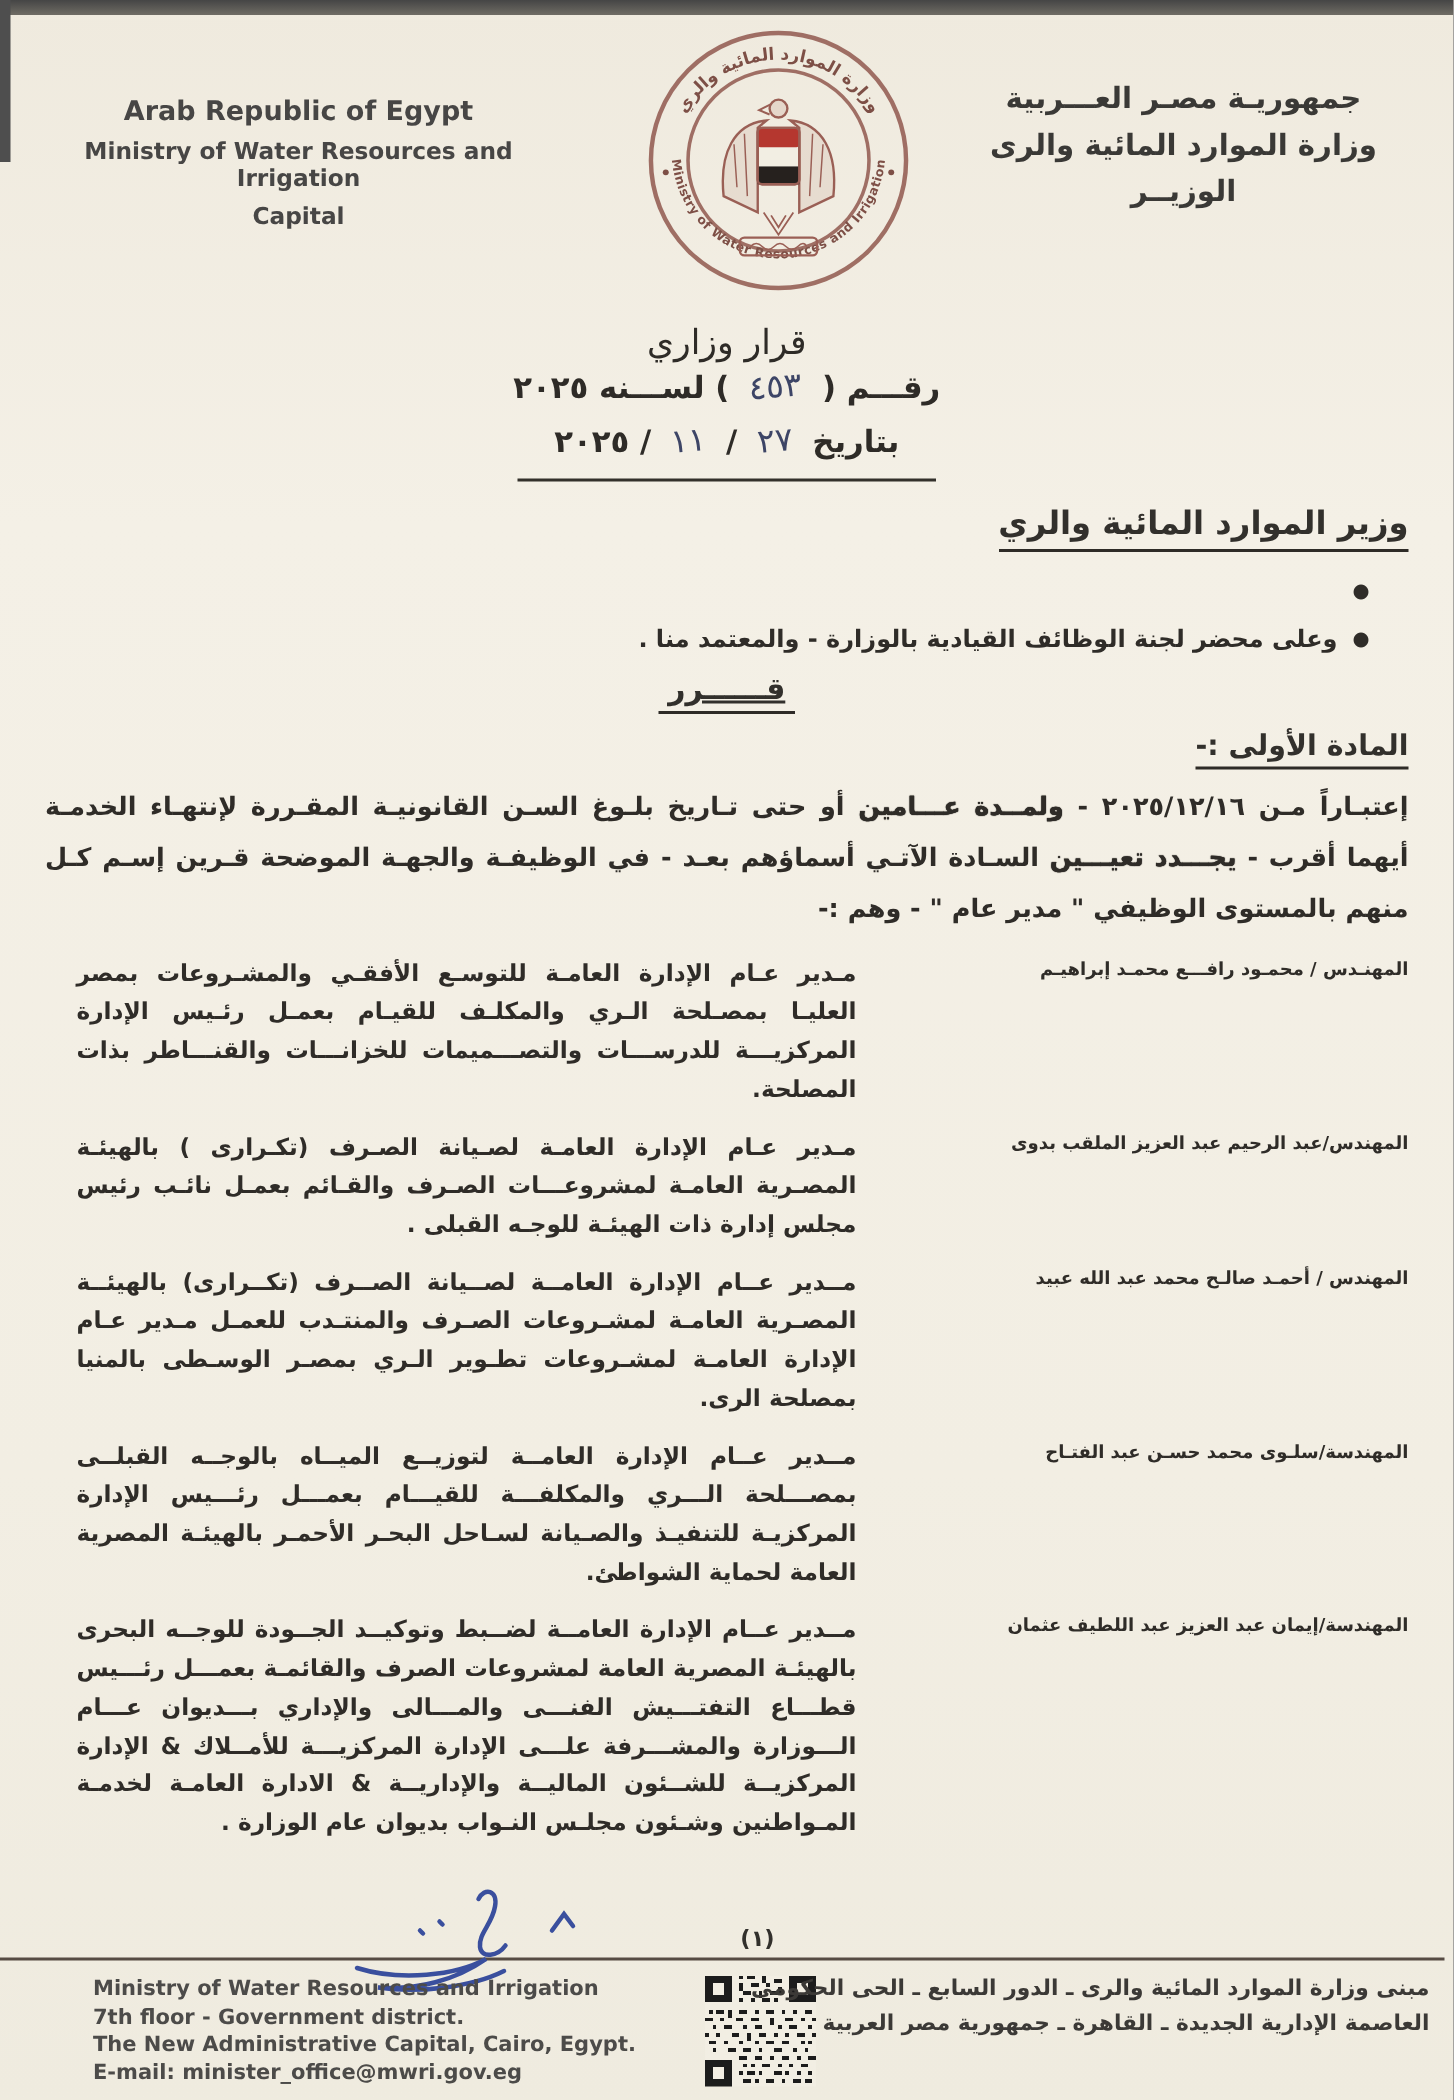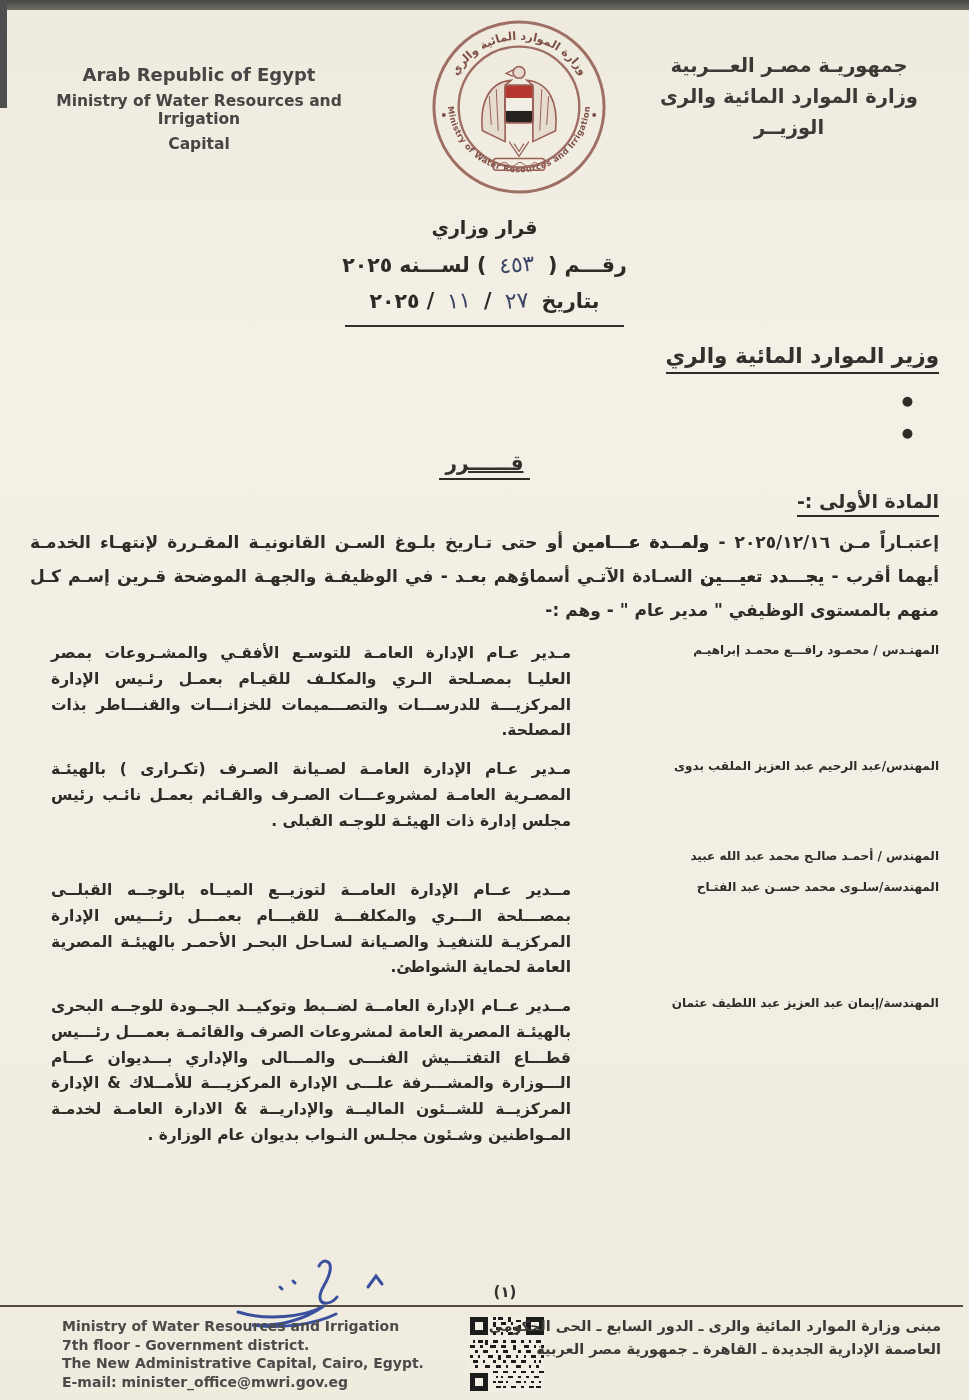--- a/index.html
+++ b/index.html
@@ -17,21 +17,21 @@
   .header-row{display:flex;justify-content:space-between;align-items:flex-start;height:152px;}
   .hdr-en{width:338px;text-align:center;color:#474645;margin-top:14px;}
   .hdr-en .l1{font-size:18px;font-weight:bold;margin-bottom:7px;}
   .hdr-en .l2{font-size:15.5px;font-weight:bold;margin-bottom:7px;}
   .hdr-en .l3{font-size:15.5px;font-weight:bold;}
   .hdr-ar{width:300px;text-align:center;font-weight:bold;font-size:19.5px;line-height:1.6;color:#3a3936;margin-top:0;}
   .seal{position:absolute;left:430px;top:18px;width:178px;height:178px;}
 
   
   .title-block{width:420px;margin:14px auto 0 auto;text-align:center;}
-  .t-main{font-size:19px;font-weight:bold;color:#2e2b27;margin-bottom:10px;}
+  .t-main{font-size:23px;font-weight:normal;color:#2e2b27;}
   .t-num,.t-date{font-size:20.5px;font-weight:bold;color:#2e2b27;line-height:1.55;}
   .t-date{display:table;margin:2px auto 0 auto;padding:0 24px 7px 24px;border-bottom:2px solid #33302b;}
   .hand{display:inline-block;font-size:22px;font-weight:normal;color:#3d4566;transform:rotate(-5deg);padding:0 6px;letter-spacing:1px;}
 
   .minister-h{text-align:right;margin-top:16px;}
   .minister-h span{display:inline-block;font-size:21.5px;font-weight:bold;border-bottom:2.5px solid #2e2b27;padding-bottom:4px;}
 
   .bullets{margin-top:14px;padding-right:26px;}
   .bullet{display:flex;flex-direction:row;gap:10px;font-size:16px;font-weight:bold;line-height:1.5;margin-bottom:9px;color:#2f2c28;}
   .bmark{font-size:13px;margin-top:3px;}
@@ -48,21 +48,21 @@
   .appts{margin-top:14px;}
   .appt-row{display:flex;flex-direction:row;gap:22px;margin-bottom:13px;}
   .appt-name{width:346px;font-size:12px;font-weight:bold;line-height:1.5;text-align:right;color:#2f2c28;}
   .appt-pos{width:520px;font-size:15.5px;font-weight:bold;line-height:1.66;text-align:justify;color:#2f2c28;}
 
   
   .footer-line{position:absolute;top:1305px;left:0;width:963px;border-top:2px solid #564b43;}
   .page-num{position:absolute;top:1283px;left:468px;width:74px;text-align:center;font-size:15px;font-weight:bold;}
   .signature{position:absolute;left:222px;top:1250px;}
   .footer-en{position:absolute;left:62px;top:1317px;font-size:14px;font-weight:bold;line-height:1.33;color:#4c4b49;}
-  .footer-ar{position:absolute;right:28px;top:1315px;text-align:right;font-size:14.5px;font-weight:bold;line-height:1.6;color:#3b3936;}
+  .footer-ar{position:absolute;right:16px;top:1315px;text-align:right;font-size:14.5px;font-weight:bold;line-height:1.6;color:#3b3936;}
   .qr{position:absolute;left:470px;top:1317px;}
 </style>
 </head>
 <body>
 
 <div class="page">
   <div class="scan-top"></div>
   <div class="scan-left"></div>
 
   <svg class="seal" viewBox="-90 -90 180 180">
@@ -127,20 +127,21 @@
     <div class="minister-h">
       <span dir="rtl">وزير الموارد المائية والري</span>
     </div>
 
     <div class="bullets">
       <div class="bullet" dir="rtl">
         <span class="bmark">●</span>
       </div>
       <div class="bullet" dir="rtl">
         <span class="bmark">●</span>
+        <span>وعلى محضر لجنة الوظائف القيادية بالوزارة - والمعتمد منا .</span>
       </div>
     </div>
 
     <div class="qarrar">
       <span dir="rtl">قــــــرر</span>
     </div>
 
     <div class="article-h">
       <span dir="rtl">المادة الأولى :-</span>
     </div>
@@ -153,20 +154,21 @@
       <div class="appt-row">
         <div class="appt-name">المهنـدس / محمـود رافـــع محمـد إبراهيـم</div>
         <div class="appt-pos">مـدير عـام الإدارة العامـة للتوسـع الأفقـي والمشـروعات بمصر العليـا بمصـلحة الـري  والمكلـف للقيـام بعمـل رئـيس الإدارة المركزيـــة للدرســـات والتصـــميمات للخزانـــات والقنـــاطر بذات المصلحة.</div>
       </div>
       <div class="appt-row">
         <div class="appt-name">المهندس/عبد الرحيم عبد العزيز الملقب بدوى</div>
         <div class="appt-pos">مـدير عـام الإدارة العامـة لصـيانة الصـرف (تكـرارى ) بالهيئـة المصـرية العامـة لمشروعـــات الصـرف والقـائم بعمـل نائـب رئيس مجلس إدارة ذات الهيئـة للوجـه القبلى .</div>
       </div>
       <div class="appt-row">
         <div class="appt-name">المهندس / أحمـد صالـح محمد عبد الله عبيد</div>
+        <div class="appt-pos">مــدير عــام الإدارة العامــة لصــيانة الصــرف (تكــرارى) بالهيئــة المصـرية العامـة لمشـروعات الصـرف والمنتـدب للعمـل مـدير عـام الإدارة العامـة لمشـروعات تطـوير الـري بمصـر الوسـطى بالمنيا بمصلحة الرى.</div>
       </div>
       <div class="appt-row">
         <div class="appt-name">المهندسة/سلـوى محمد حسـن عبد الفتـاح</div>
         <div class="appt-pos">مــدير عــام الإدارة العامــة لتوزيــع الميــاه بالوجــه القبلــى بمصـــلحة الـــري والمكلفـــة للقيـــام بعمـــل رئـــيس الإدارة المركزيـة للتنفيـذ والصـيانة لسـاحل البحـر الأحمـر بالهيئـة المصرية العامة لحماية الشواطئ.</div>
       </div>
       <div class="appt-row">
         <div class="appt-name">المهندسة/إيمان عبد العزيز عبد اللطيف عثمان</div>
         <div class="appt-pos">مــدير عــام الإدارة العامــة لضــبط وتوكيــد الجــودة للوجــه البحرى بالهيئـة المصرية العامة لمشروعات الصرف والقائمـة بعمـــل رئـــيس قطـــاع التفتـــيش الفنـــى والمـــالى والإداري بـــديوان عـــام الـــوزارة والمشـــرفة علـــى الإدارة المركزيـــة للأمــلاك &amp; الإدارة المركزيــة للشــئون الماليــة والإداريــة &amp; الادارة العامـة لخدمـة المـواطنين وشـئون مجلـس النـواب بديوان عام الوزارة .</div>
       </div>
     </div>

